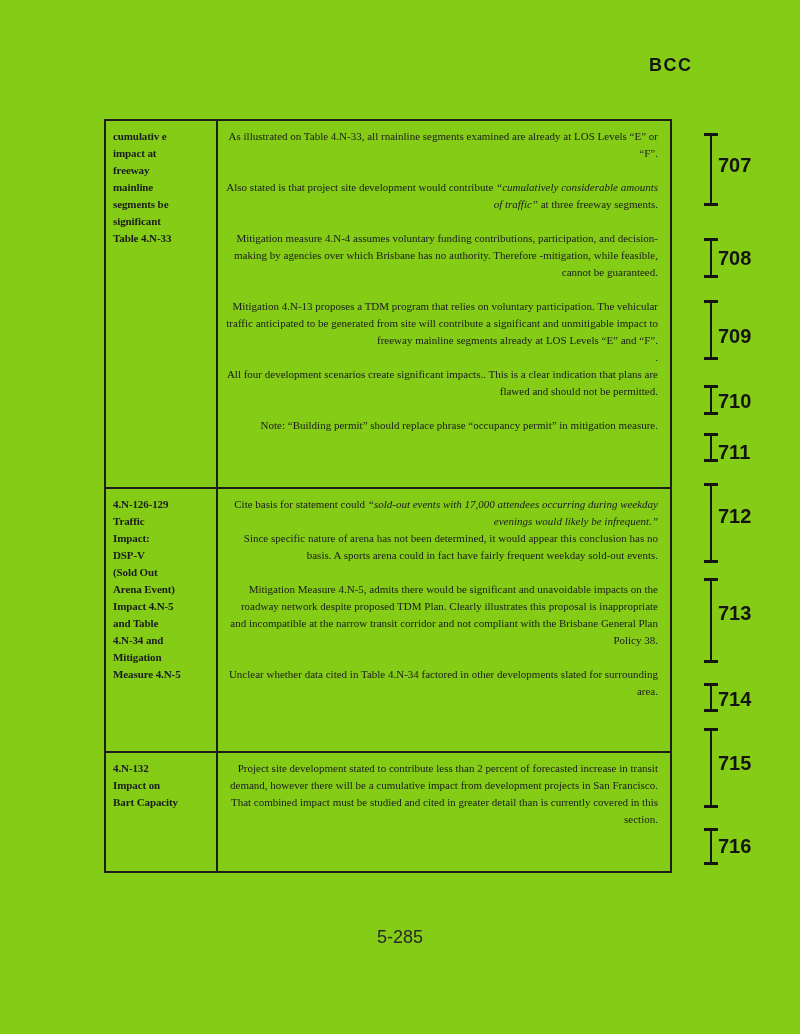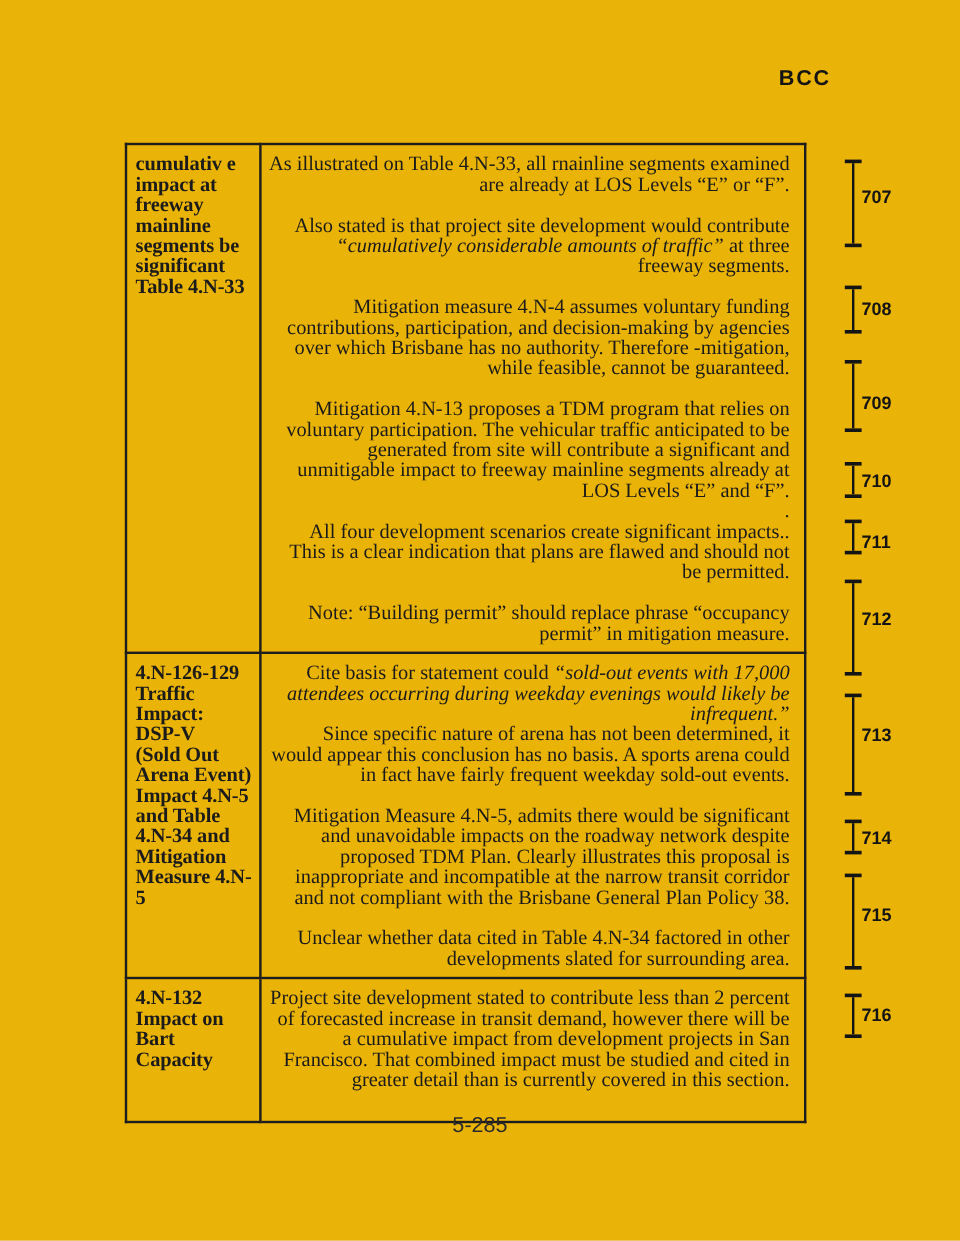--- a/index.html
+++ b/index.html
@@ -5,21 +5,21 @@
   html, body {
     margin: 0;
     padding: 0;
     background: #e8e8e8;
   }
   .page {
     position: relative;
     width: 800px;
     height: 1034px;
     margin: 0 auto;
-    background: #eab308;
+    background: #84cc16;
     color: #1b1b1b;
     font-family: "Liberation Serif", serif;
     overflow: hidden;
   }
   .corner-label {
     position: absolute;
     top: 55px;
     left: 649px;
     font-family: "Liberation Sans", sans-serif;
     font-weight: bold;
@@ -31,21 +31,21 @@
     position: absolute;
     top: 119px;
     left: 104px;
     width: 568px;
     border-collapse: collapse;
     table-layout: fixed;
   }
   table.comments-table td {
     border: 2px solid #1d1d1d;
     vertical-align: top;
-    font-size: 17px;
+    font-size: 11px;
     line-height: 17px;
   }
   td.topic-cell {
     width: 101px;
     padding: 7px 2px 7px 7px;
     font-weight: bold;
     white-space: pre-line;
     letter-spacing: -0.1px;
   }
   td.comment-cell {
@@ -85,21 +85,21 @@
     height: 100%;
     margin: 0 auto;
     background: #141414;
   }
   .bracket-num {
     position: absolute;
     left: 14px;
     transform: translateY(-50%);
     font-family: "Liberation Sans", sans-serif;
     font-weight: bold;
-    font-size: 15px;
+    font-size: 20px;
     color: #141414;
     white-space: nowrap;
   }
   .page-number {
     position: absolute;
     top: 927px;
     left: 0;
     width: 100%;
     text-align: center;
     font-family: "Liberation Sans", sans-serif;

